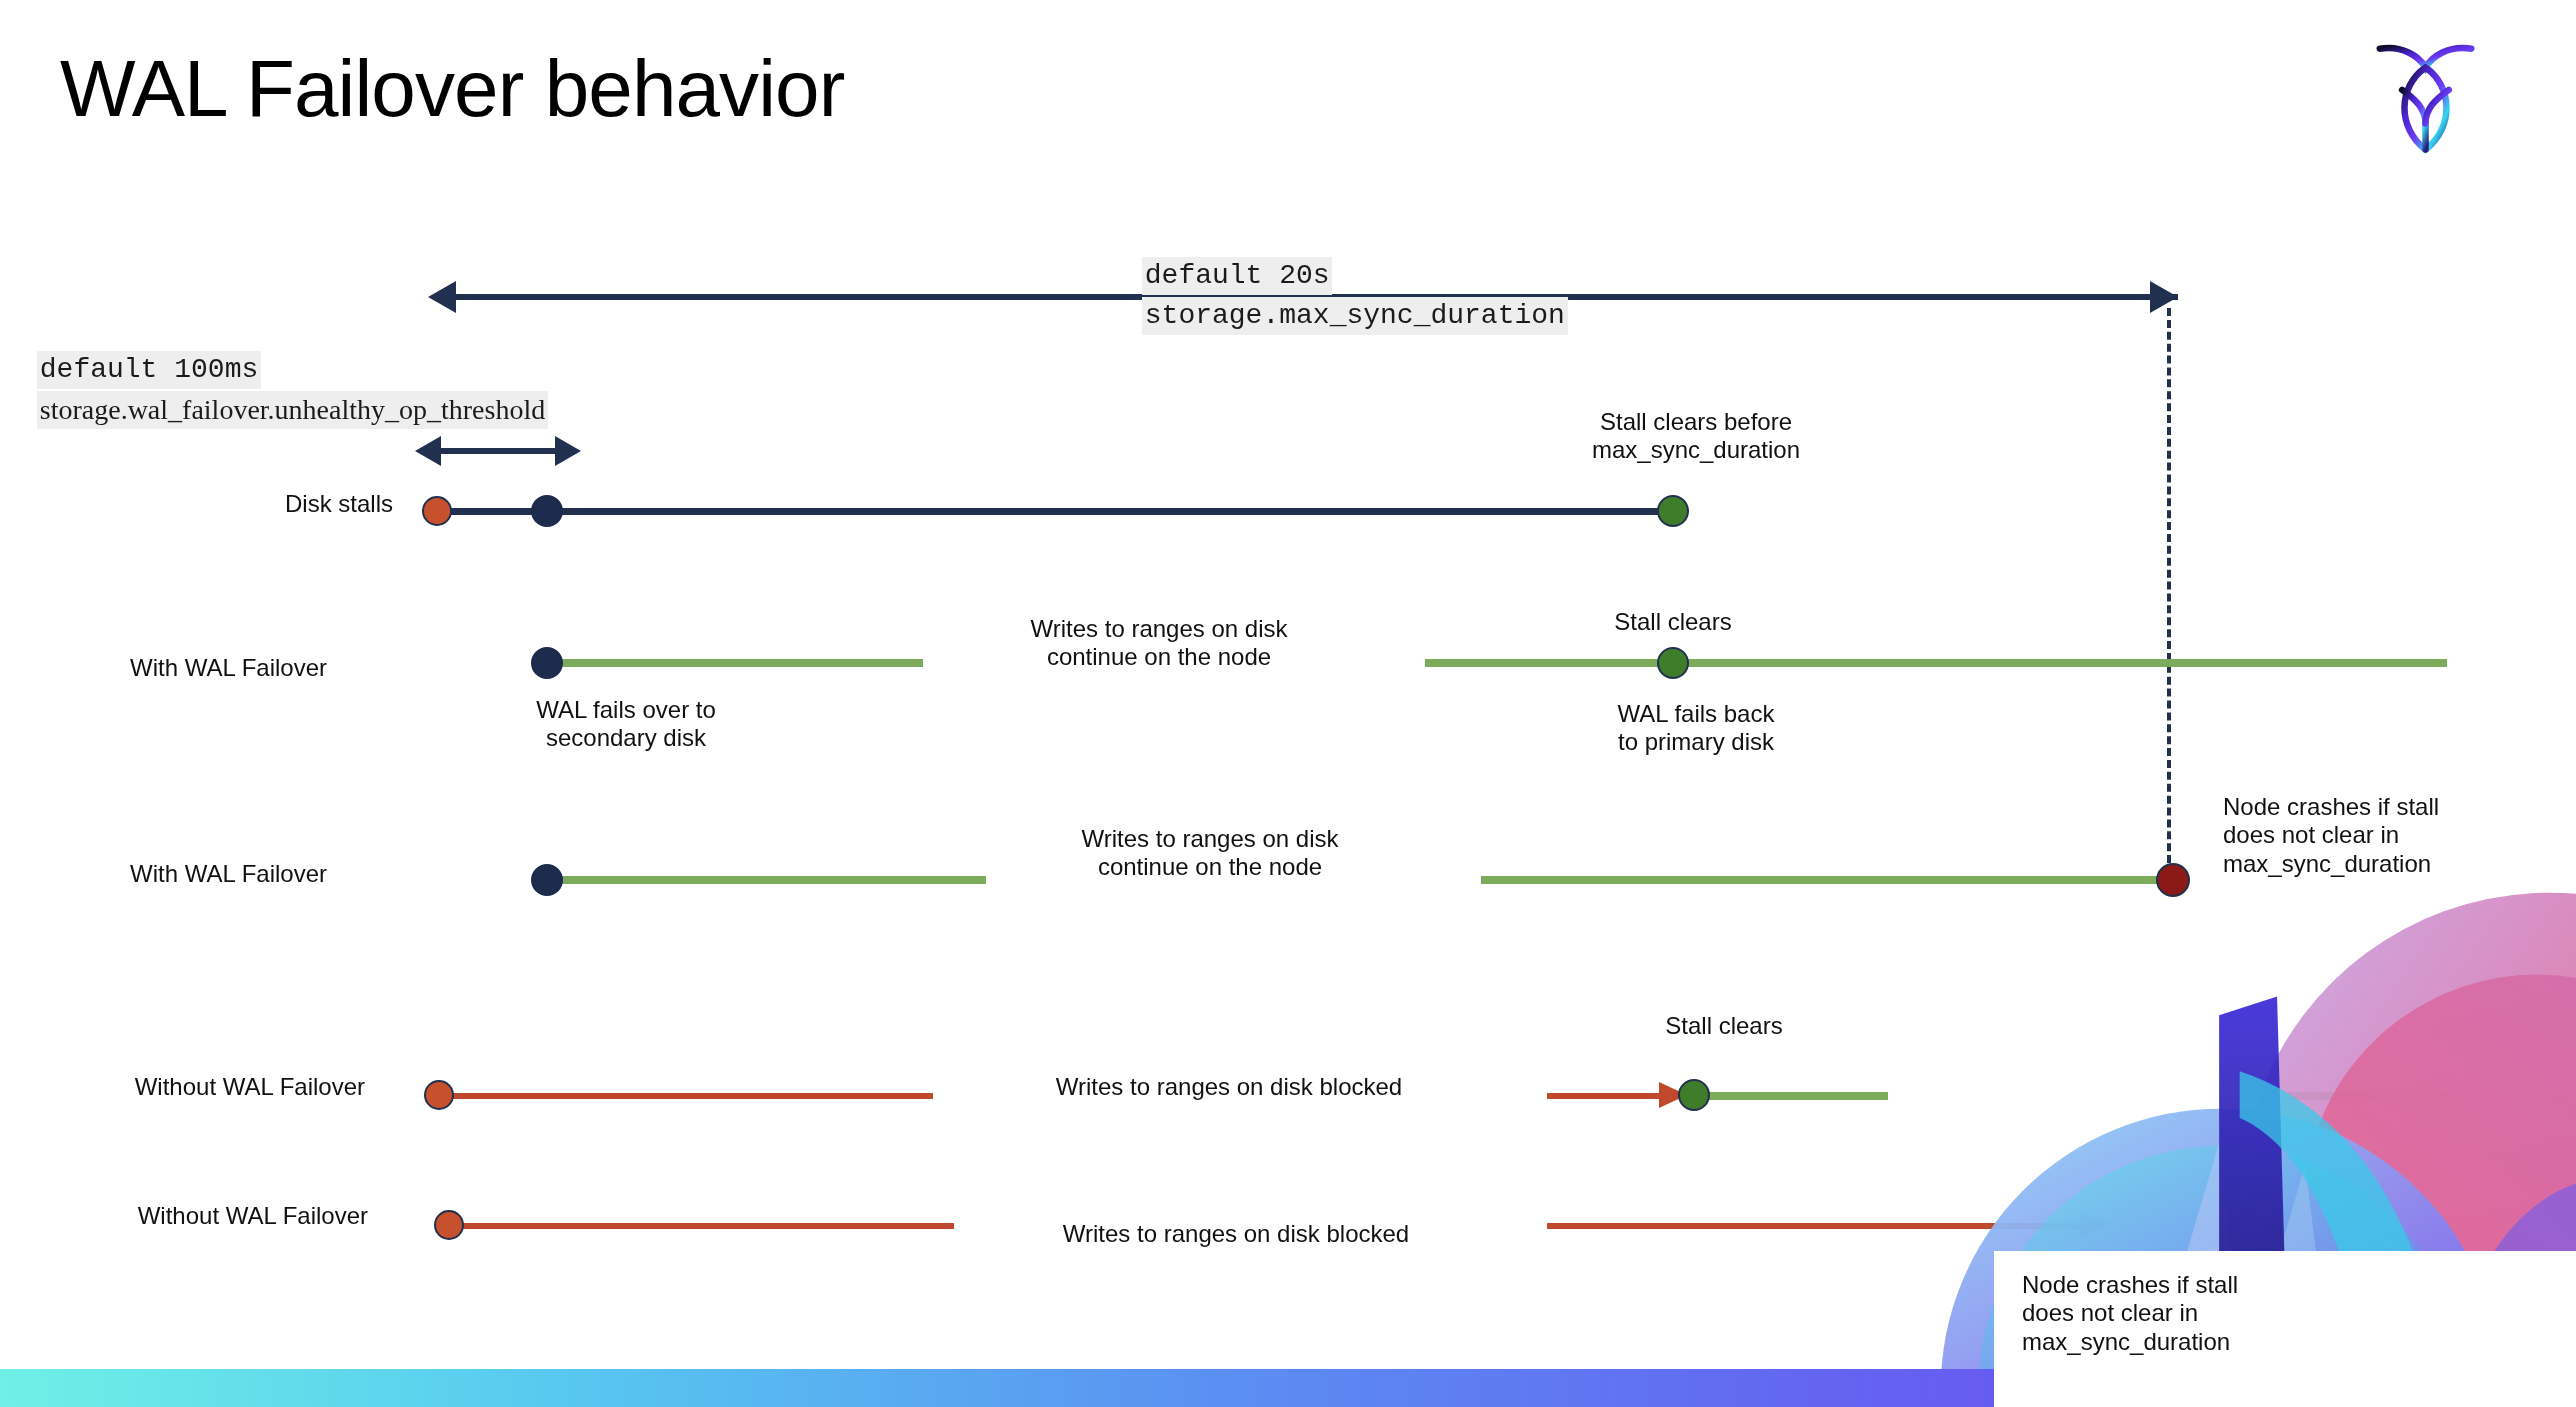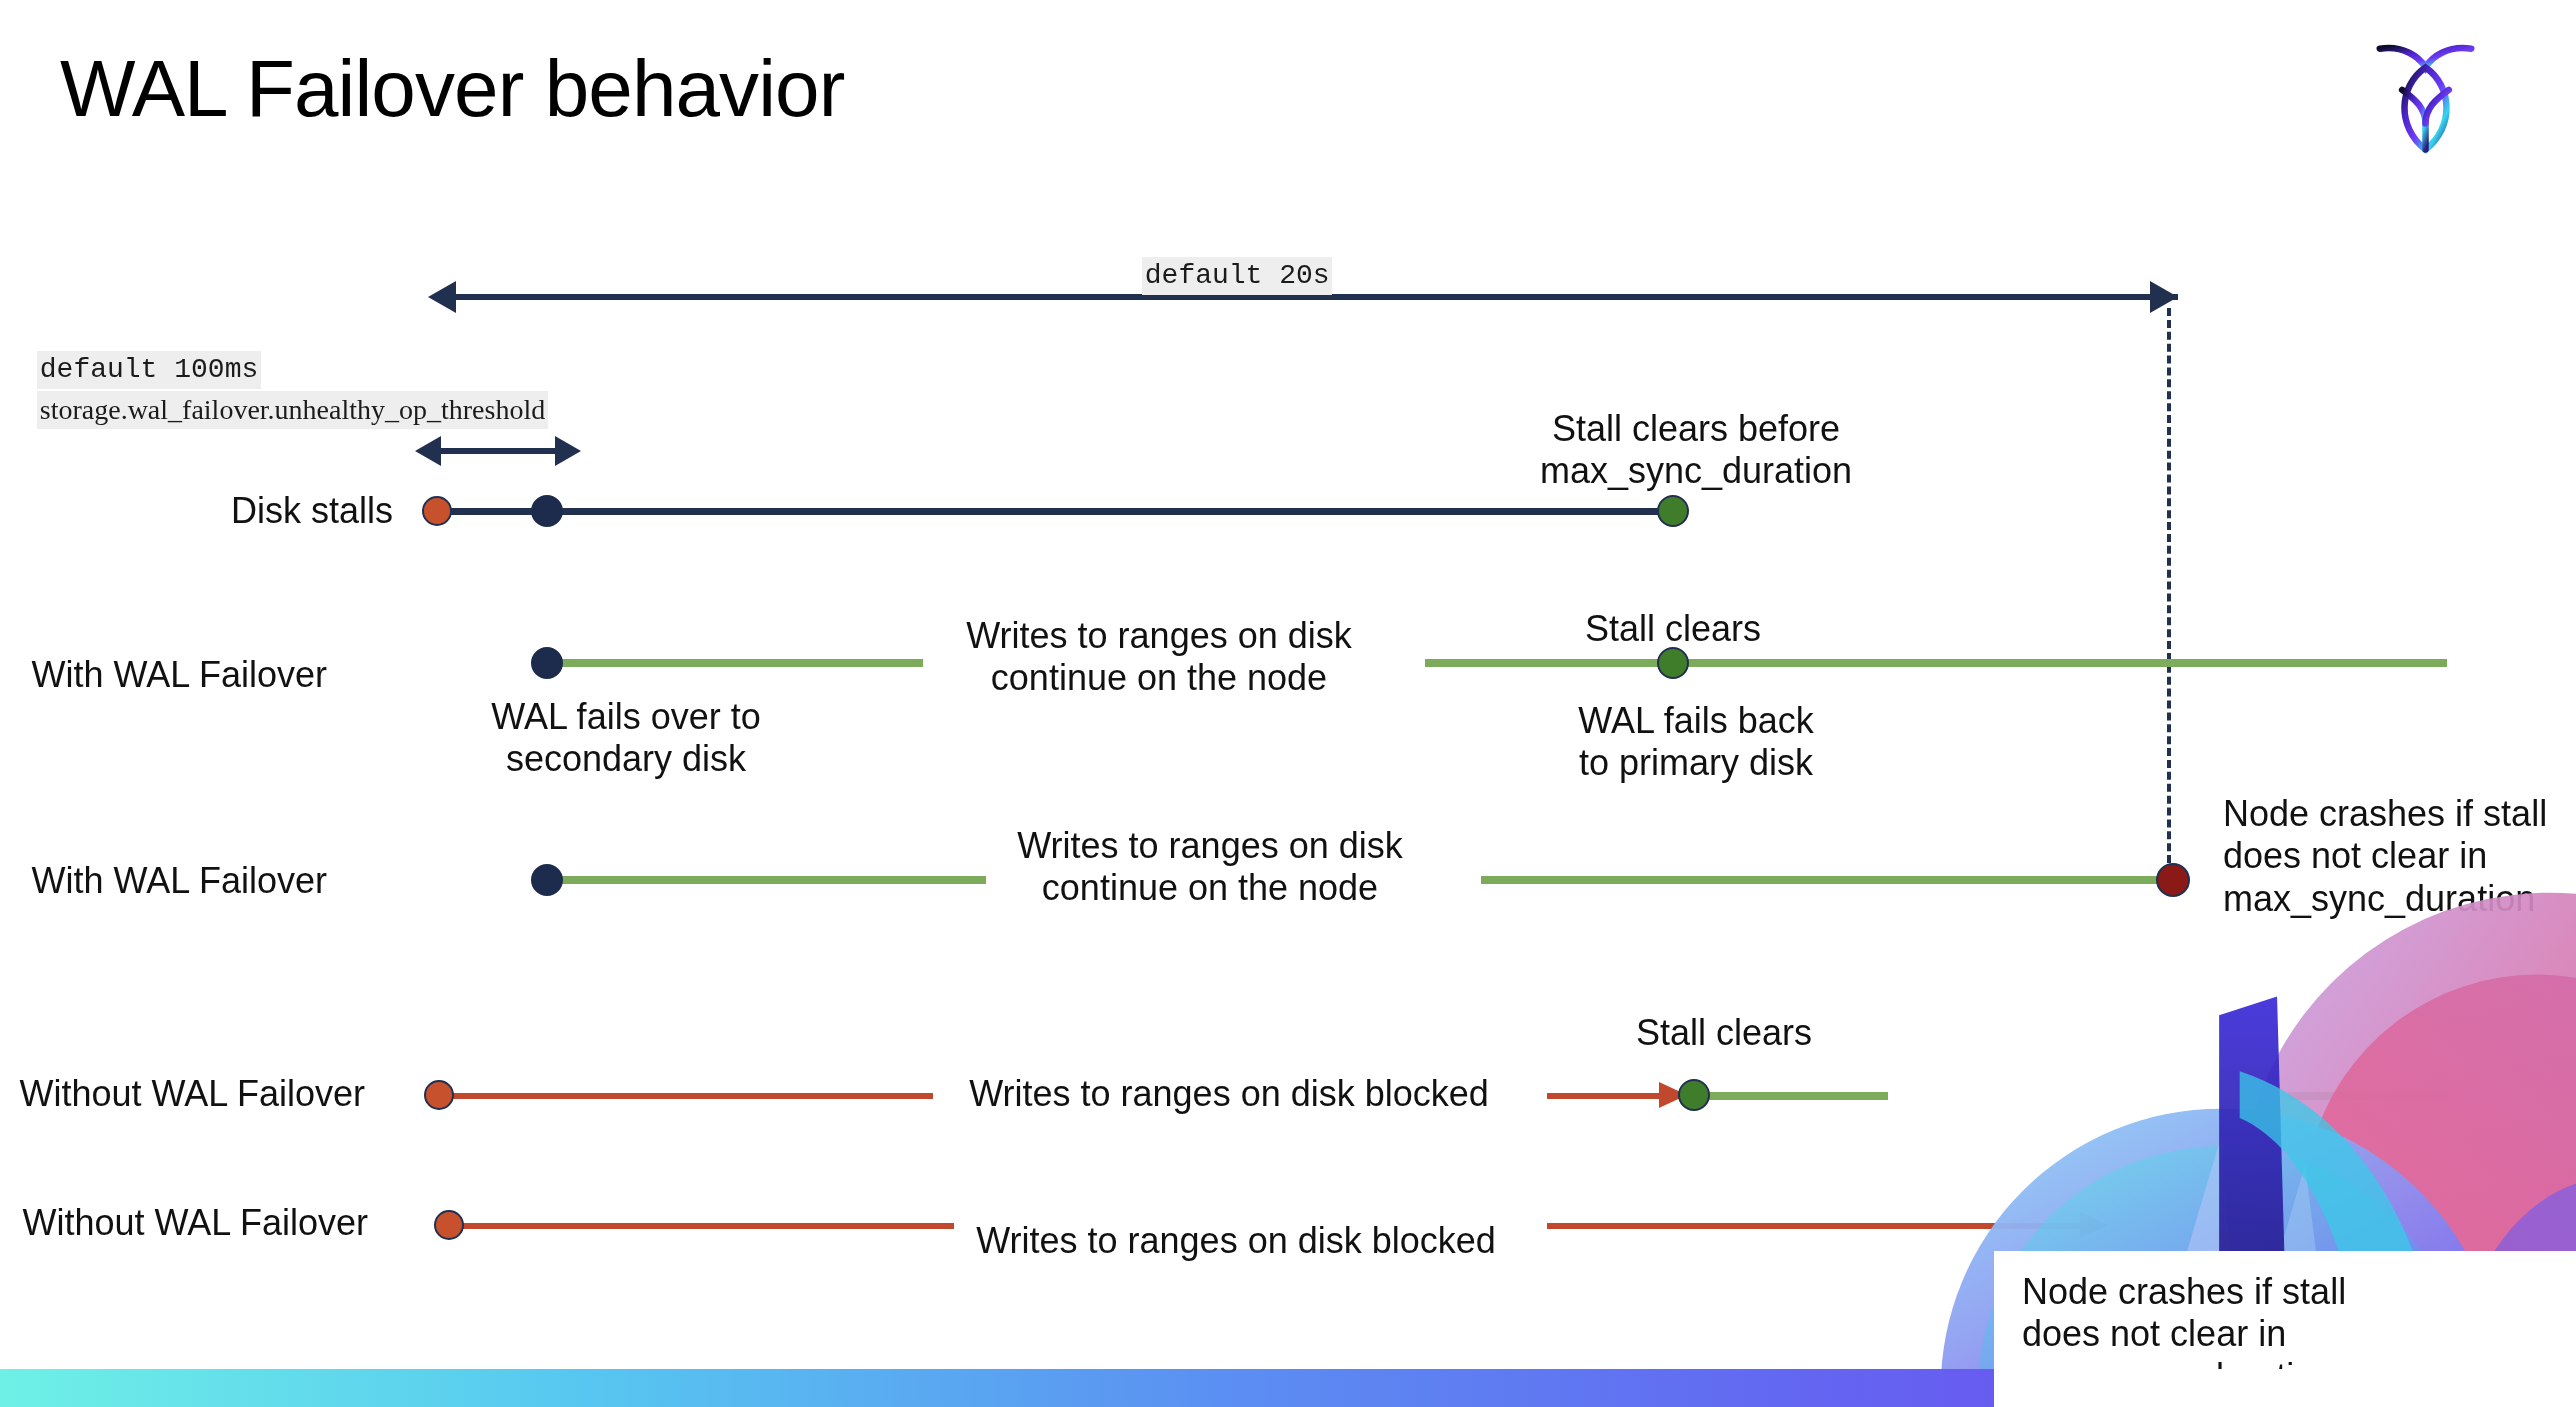--- a/index.html
+++ b/index.html
@@ -30,21 +30,21 @@
     font-size:28px;color:#1b1b1b;
     background:#eeeeee;
     line-height:1.28;
     white-space:nowrap;
     padding:0.9px 2.8px;
   }
 
   
   .lbl{
     position:absolute;
-    font-size:36px;color:#111;
+    font-size:24px;color:#111;
     line-height:1.18;
     white-space:pre-line;
   }
   .lbl.c{text-align:center;transform:translateX(-50%);}
   .lbl.r{text-align:right;transform:translateX(-100%);}
 
   
   .seg{position:absolute;height:6.5px;border-radius:0;}
   .seg.navy{background:#22304f;}
   .seg.green{background:#7cab5c;height:8.4px;}
@@ -115,20 +115,21 @@
         <path d="M80 62 C66 72 55 82 55 98"></path>
       </g>
     </svg>
   </div>
 
   <div class="seg navy" style="left:439px;top:294px;width:1739px;height:5.6px;"></div>
   <div class="ahead left" style="left:428px;top:281px;"></div>
   <div class="ahead right" style="left:2150px;top:281px;"></div>
 
   <div class="code" style="left:1142px;top:257px;">default 20s</div>
+  <div class="code" style="left:1142px;top:297px;">storage.max_sync_duration</div>
 
   <div class="dashv" style="left:2167px;top:308px;height:567px;"></div>
 
   <div class="code" style="left:37px;top:351px;">default 100ms</div>
   <div class="code" style="left:37px;top:391px;font-family:Liberation Serif, serif;">storage.wal_failover.unhealthy_op_threshold</div>
 
   <div class="seg navy" style="left:441px;top:448px;width:114px;height:5.6px;"></div>
   <div class="ahead left sm" style="left:415px;top:436px;"></div>
   <div class="ahead right sm" style="left:555px;top:436px;"></div>
 

